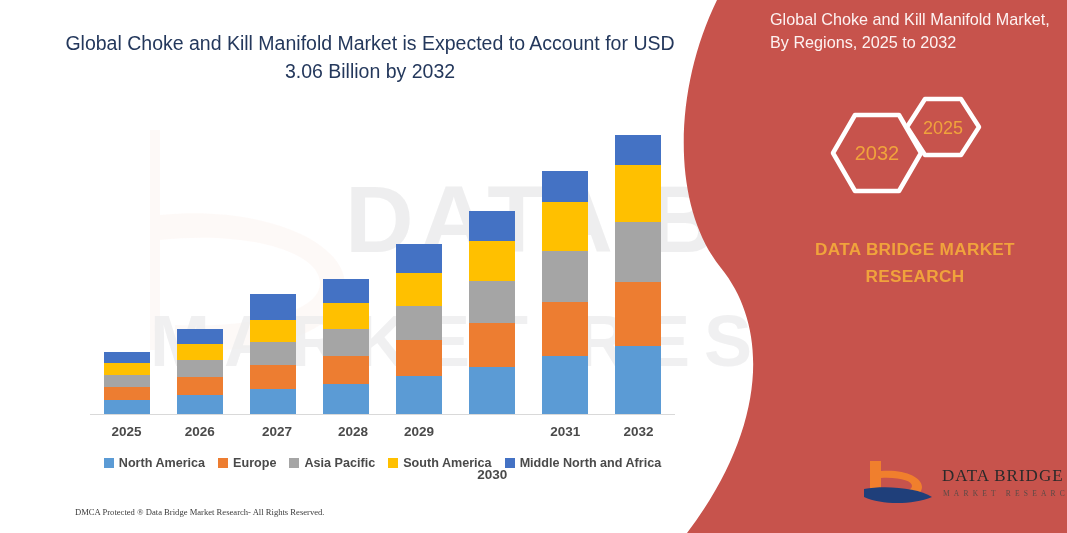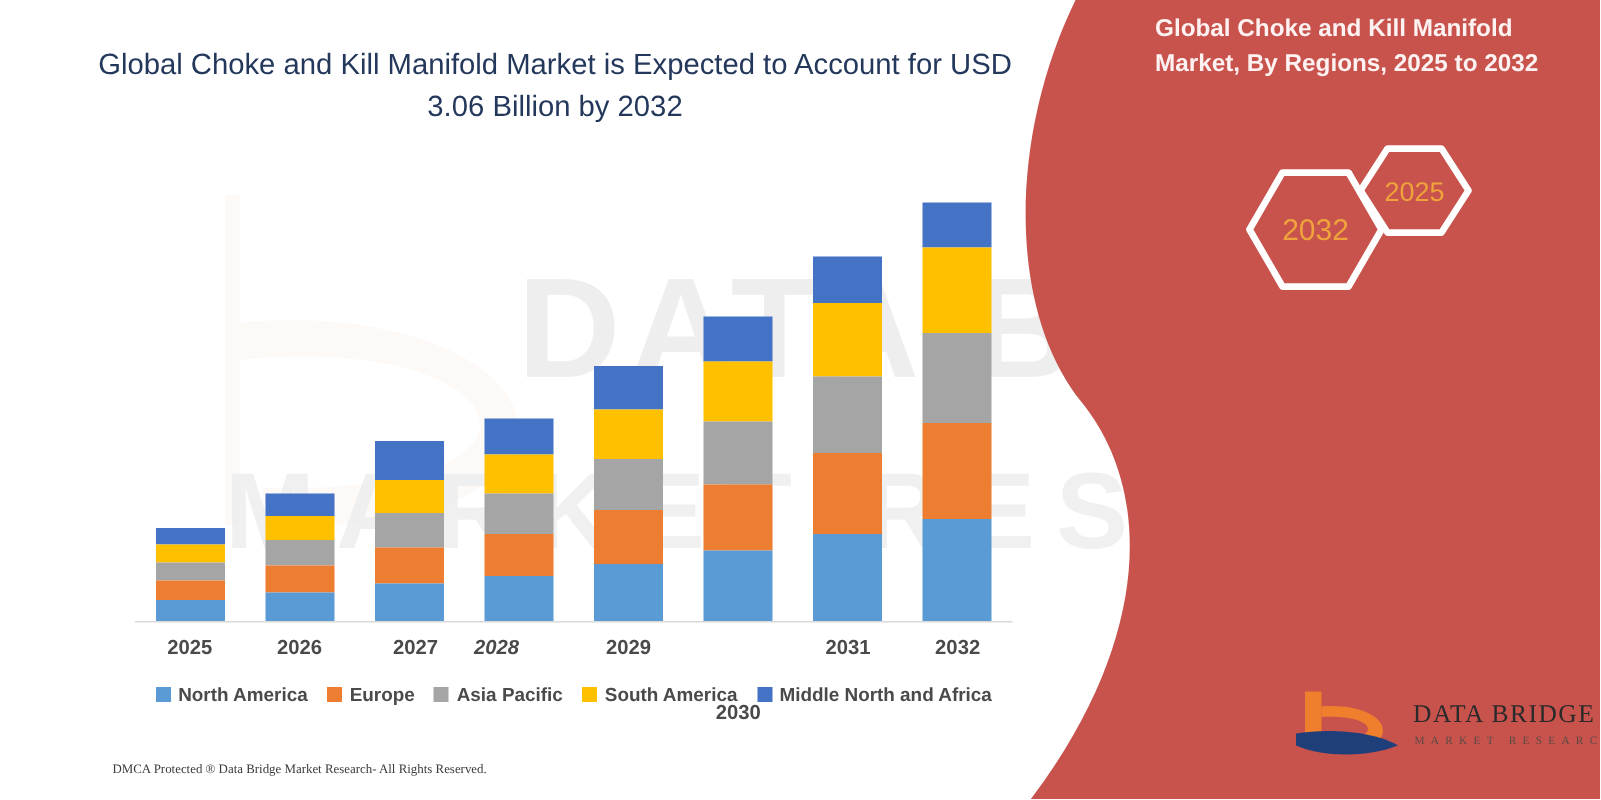--- a/index.html
+++ b/index.html
@@ -137,21 +137,21 @@
     -webkit-clip-path: path("M 62 0 L 412 0 L 412 533 L 32 533 C 110 430 116 330 66 268 C 16 206 18 90 62 0 Z");
     clip-path: path("M 62 0 L 412 0 L 412 533 L 32 533 C 110 430 116 330 66 268 C 16 206 18 90 62 0 Z");
   }
   .rp-title {
     position:absolute;
     left:115px; top:8px;
     width:285px;
     font-size:16.2px;
     line-height:1.45;
     color:#fdf2f1;
-    font-weight:700;
+    font-weight:400;
   }
   .hexes {
     position:absolute;
     left:170px; top:95px;
     width:200px; height:115px;
   }
   .brandname {
     position:absolute;
     left:120px; top:236px;
     width:280px;
@@ -242,21 +242,21 @@
             <div class="seg" style="height: 57px; background: rgb(255, 192, 0);"></div>
             <div class="seg" style="height: 30px; background: rgb(68, 114, 196);"></div>
           </div>
         </div>
     </div>
 
     <div class="xaxis" id="xaxis">
         <div class="xtick" style="left: 1.5625px;">2025</div>
         <div class="xtick" style="left: 74.6875px;">2026</div>
         <div class="xtick" style="left: 152px;">2027</div>
-        <div class="xtick" style="left: 206px; font-style: italic;">2028</div>
+        <div class="xtick" style="left: 228px;">2028</div>
         <div class="xtick" style="left: 294.062px;">2029</div>
         <div class="xtick" style="left: 367.188px; margin-top: 43px;">2030</div>
         <div class="xtick" style="left: 440.312px;">2031</div>
         <div class="xtick" style="left: 513.438px;">2032</div>
       </div>
 
     <div class="legend" id="legend">
         <div class="legend-item">
           <span class="legend-swatch" style="background: rgb(91, 155, 213);"></span>
           <span class="legend-label">North America</span>
@@ -290,20 +290,24 @@
 
     <svg class="hexes" viewBox="0 0 200 115">
 
       <polygon points="8,58 30,20 74,20 96,58 74,96 30,96" fill="none" stroke="#ffffff" stroke-width="4.5" stroke-linejoin="round"></polygon>
       <text x="52" y="65" text-anchor="middle" font-family="Liberation Sans, sans-serif" font-size="20" fill="#f0a33c">2032</text>
 
       <polygon points="82,32 100,4 136,4 154,32 136,60 100,60" fill="none" stroke="#ffffff" stroke-width="4.5" stroke-linejoin="round"></polygon>
       <text x="118" y="39" text-anchor="middle" font-family="Liberation Sans, sans-serif" font-size="18" fill="#f0a33c">2025</text>
     </svg>
 
+    <div class="brandname">
+      <div>DATA BRIDGE MARKET</div>
+      <div>RESEARCH</div>
+    </div>
 
     <svg class="dbmr-logo" viewBox="0 0 205 58">
       <path d="M10 6 L10 44 L21 44 L21 6 Z" fill="#f07f2d"></path>
       <path d="M21 16 C44 14 62 22 62 32 C62 42 44 48 22 46 L22 38 C40 39 52 36 52 31 C52 26 40 22 21 23 Z" fill="#f07f2d"></path>
       <path d="M4 34 C26 30 58 33 72 42 C52 50 22 50 4 42 Z" fill="#1f3f7a"></path>
       <text x="82" y="26" font-family="Liberation Serif, serif" font-size="17" letter-spacing="1" fill="#2a2a2a">DATA BRIDGE</text>
       <text x="83" y="41" font-family="Liberation Serif, serif" font-size="7.5" letter-spacing="4.2" fill="#5a4a46">MARKET RESEARCH</text>
     </svg>
   </div>
 </div>

